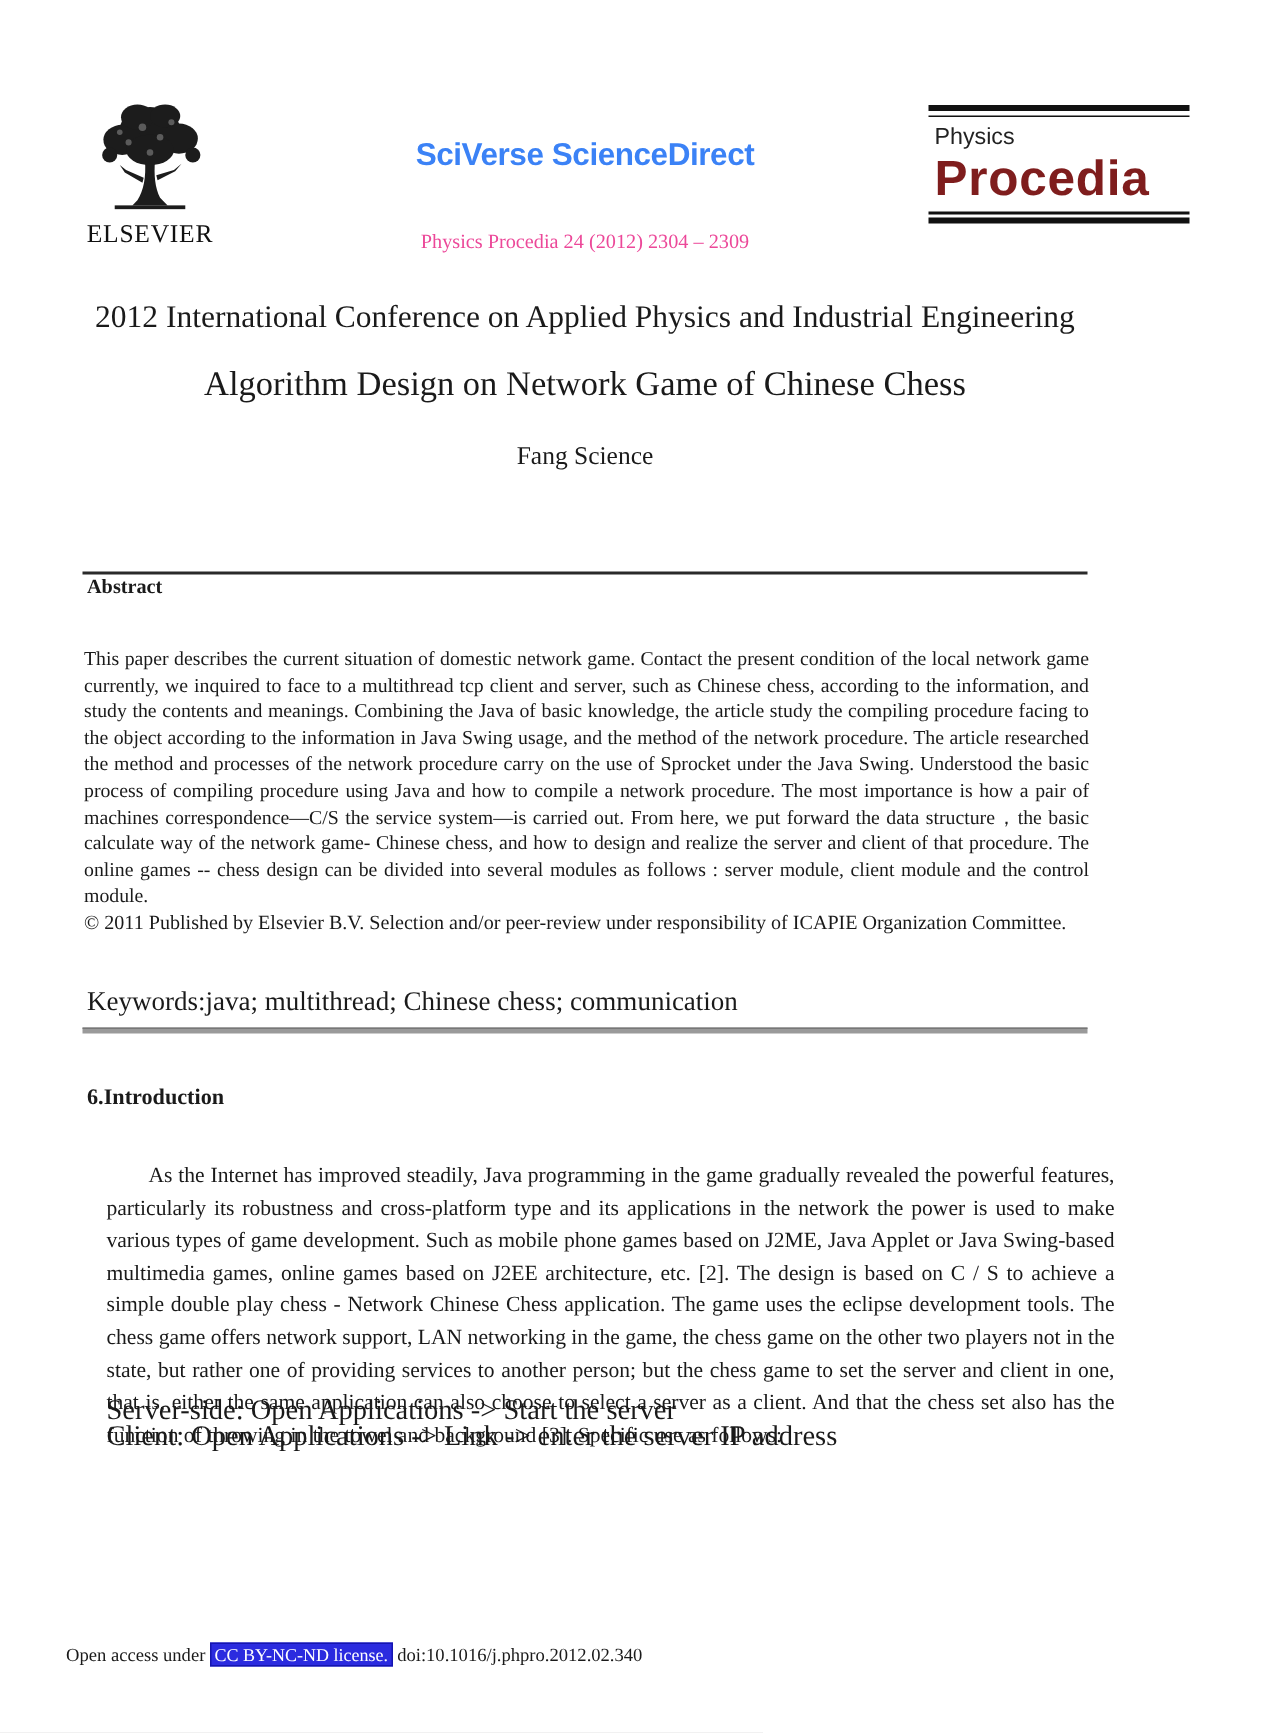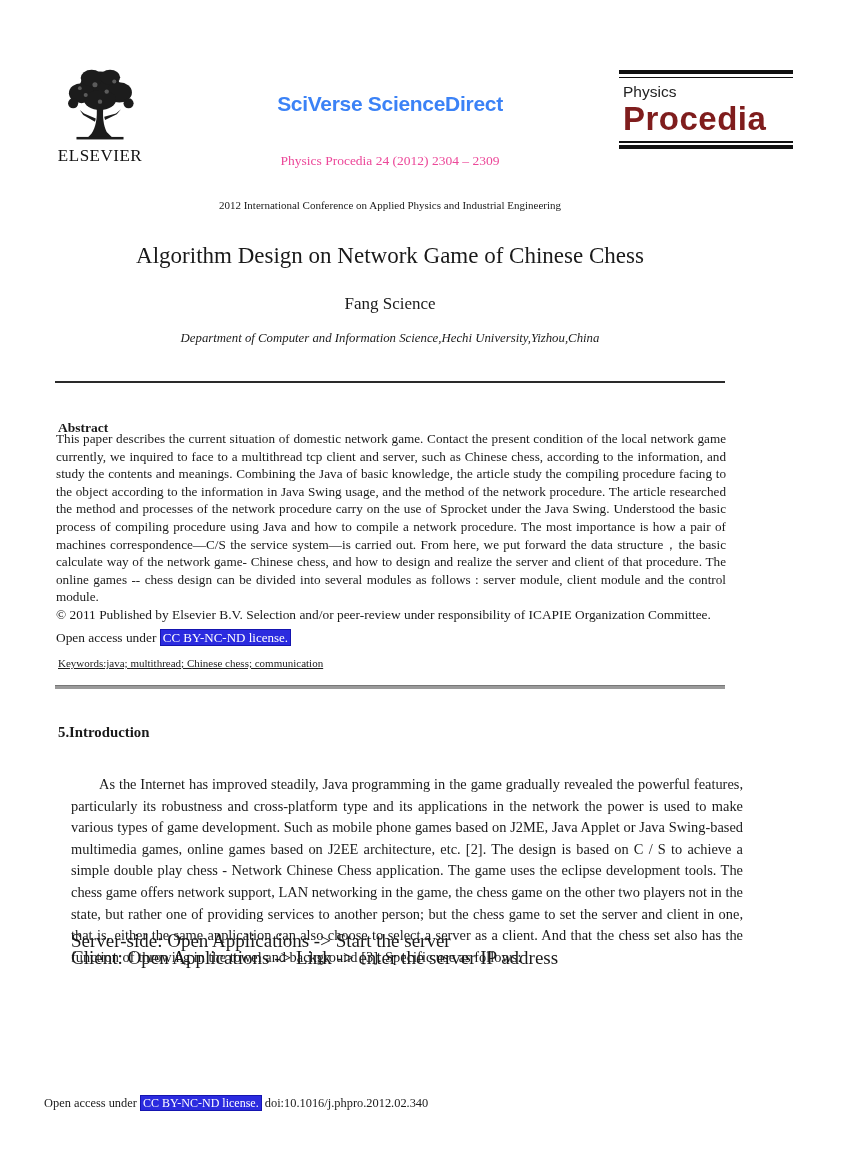--- a/index.html
+++ b/index.html
@@ -22,35 +22,35 @@
   .pp-logo{position:absolute;left:619px;top:70px;width:174px;}
   .bar{background:#111;}
   .bar.b1{height:4px;}
   .bar.b2{height:1.7px;margin-top:2.5px;}
   .bar.b3{height:1.7px;}
   .bar.b4{height:4px;margin-top:2.5px;}
   .pp-inner{padding:5px 2px 6px 4px;}
   .pp-physics{font-family:"Liberation Sans",sans-serif;font-size:15.5px;color:#222;}
   .pp-procedia{font-family:"Liberation Sans",sans-serif;font-weight:bold;font-size:33px;letter-spacing:.5px;color:#7f1d1d;margin-top:1px;line-height:1;}
   
-  .conf{position:absolute;left:55px;top:199px;width:670px;text-align:center;font-size:11px;}
+  .conf{position:absolute;left:55px;top:199px;width:670px;text-align:center;font-size:21px;}
   .title{position:absolute;left:55px;top:243px;width:670px;text-align:center;font-size:23px;font-weight:normal;margin:0;}
   .author{position:absolute;left:55px;top:294px;width:670px;text-align:center;font-size:17px;}
   .affil{position:absolute;left:55px;top:331px;width:670px;text-align:center;font-size:12.8px;font-style:italic;}
   .rule-black{position:absolute;left:55px;top:381px;width:670px;height:1.5px;background:#2a2a2a;}
   
-  .abs-head{position:absolute;left:58px;top:420px;font-size:13.5px;font-weight:bold;}
+  .abs-head{position:absolute;left:58px;top:383px;font-size:13.5px;font-weight:bold;}
   .abs-body{position:absolute;left:56px;top:430px;width:670px;font-size:13.2px;line-height:17.6px;text-align:justify;margin:0;}
   .copyright{position:absolute;left:56px;top:607px;width:690px;font-size:13.4px;margin:0;}
   .openaccess{position:absolute;left:56px;top:630px;width:690px;font-size:13.4px;margin:0;}
   .license-box{
     background:#2b2bdf;color:#ffffff;border:1px solid #1515b0;
     padding:0 2px;font-size:13px;text-decoration:none;cursor:pointer;
   }
-  .keywords{position:absolute;left:58px;top:657px;width:670px;font-size:11px;margin:0;text-decoration:underline;}
+  .keywords{position:absolute;left:58px;top:657px;width:670px;font-size:18px;margin:0;}
   .rule-gray{position:absolute;left:55px;top:685px;width:670px;height:3px;background:#9a9a9a;border-top:1px solid #777;}
   
   .intro-head{position:absolute;left:58px;top:724px;font-size:14.8px;font-weight:bold;}
   .intro-body{position:absolute;left:55px;top:758px;width:672px;font-size:14.4px;line-height:21.6px;text-align:justify;text-indent:28px;margin:16px;}
   .usage{position:absolute;left:71px;width:650px;font-size:19px;margin:0;}
   .usage.u0{top:930px;}
   .usage.u1{top:947px;}
   
   .foot1{position:absolute;left:44px;top:1073px;width:760px;font-size:12.4px;margin:0;}
   .foot2{position:absolute;left:44px;top:1096px;width:760px;font-size:12.4px;margin:0;}
@@ -101,32 +101,30 @@
       <div class="pp-physics">Physics</div>
       <div class="pp-procedia">Procedia</div>
     </div>
     <div class="bar b3"></div>
     <div class="bar b4"></div>
   </div>
 
   <div class="conf">2012 International Conference on Applied Physics and Industrial Engineering</div>
   <h1 class="title">Algorithm Design on Network Game of Chinese Chess</h1>
   <div class="author">Fang Science</div>
-  <div class="affil">Department of Computer and Information Science,Hechi University,Yizhou,China</div>
 
   <div class="rule-black"></div>
 
   <div class="abs-head">Abstract</div>
   <p class="abs-body">This paper describes the current situation of domestic network game. Contact the present condition of the local network game currently, we inquired to face to a multithread tcp client and server, such as Chinese chess, according to the information, and study the contents and meanings. Combining the Java of basic knowledge, the article study the compiling procedure facing to the object according to the information in Java Swing usage, and the method of the network procedure. The article researched the method and processes of the network procedure carry on the use of Sprocket under the Java Swing. Understood the basic process of compiling procedure using Java and how to compile a network procedure. The most importance is how a pair of machines correspondence—C/S the service system—is carried out. From here, we put forward the data structure，the basic calculate way of the network game- Chinese chess, and how to design and realize the server and client of that procedure. The online games -- chess design can be divided into several modules as follows : server module, client module and the control module.</p>
   <p class="copyright">© 2011 Published by Elsevier B.V. Selection and/or peer-review under responsibility of ICAPIE Organization Committee.</p>
-  <p class="openaccess"><span>Open access under </span><a class="license-box">CC BY-NC-ND license.</a></p>
   <p class="keywords">Keywords:java; multithread; Chinese chess; communication</p>
 
   <div class="rule-gray"></div>
 
-  <div class="intro-head">5.Introduction</div>
+  <div class="intro-head">6.Introduction</div>
   <p class="intro-body">As the Internet has improved steadily, Java programming in the game gradually revealed the powerful features, particularly its robustness and cross-platform type and its applications in the network the power is used to make various types of game development. Such as mobile phone games based on J2ME, Java Applet or Java Swing-based multimedia games, online games based on J2EE architecture, etc. [2]. The design is based on C / S to achieve a simple double play chess - Network Chinese Chess application. The game uses the eclipse development tools. The chess game offers network support, LAN networking in the game, the chess game on the other two players not in the state, but rather one of providing services to another person; but the chess game to set the server and client in one, that is, either the same application can also choose to select a server as a client. And that the chess set also has the function of throwing in the towel and background [3]. Specific use as follows:</p>
   <p class="usage u0">Server-side: Open Applications -&gt; Start the server</p>
   <p class="usage u1">Client: Open Applications -&gt; Link -&gt; enter the server IP address</p>
 
   <p class="foot2"><span>Open access under </span><a class="license-box">CC BY-NC-ND license.</a><span> doi:10.1016/j.phpro.2012.02.340</span></p>
 
 </div>
 
 </body></html>

